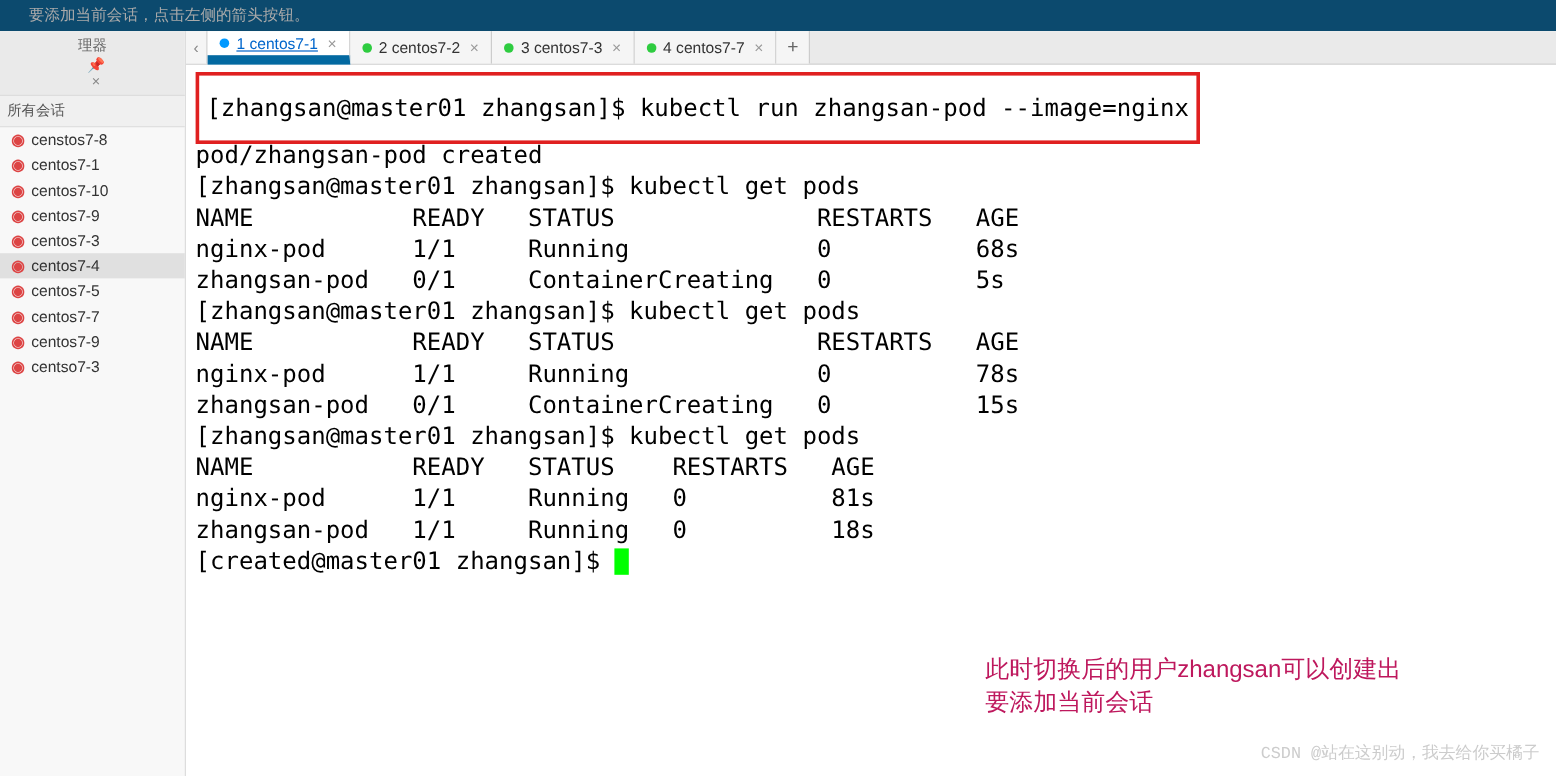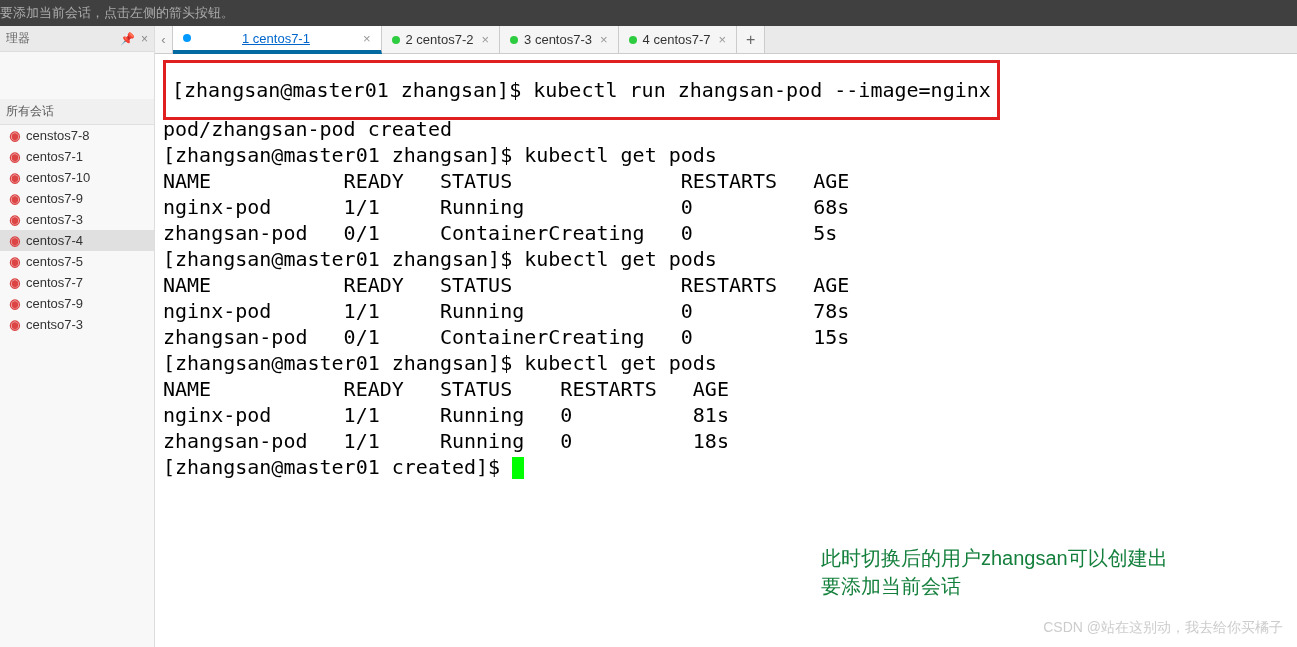--- a/index.html
+++ b/index.html
@@ -6,52 +6,52 @@
   body {
     font-family: "Microsoft YaHei", Arial, sans-serif;
     font-size: 13px;
     background: #f5f5f5;
     width: 1297px;
     height: 647px;
     overflow: hidden;
     position: relative;
   }
   .top-hint {
-    background: #404040;
+    background: #0c4a6e;
     color: #aaa;
-    padding: 4px 0;
+    padding: 4px 24px;
     font-size: 13px;
   }
   .layout {
     display: flex;
     height: calc(100% - 24px);
   }
   .sidebar {
     width: 155px;
     background: #f8f8f8;
     border-right: 1px solid #ddd;
   }
   .sidebar-header {
     display: flex;
     align-items: center;
     padding: 4px 6px;
     background: #eaeaea;
     color: #666;
     font-size: 12px;
     border-bottom: 1px solid #ddd;
+    flex-direction: column;
   }
   .sidebar-header .spacer { flex: 1; }
   .pin-icon, .close-x { margin-left: 6px; color: #888; cursor: pointer; }
   .all-sessions {
     padding: 4px 6px;
     background: #f0f0f0;
     color: #555;
     font-size: 12px;
     border-bottom: 1px solid #e0e0e0;
-    margin-top: 47px;
   }
   .session-item {
     display: flex;
     align-items: center;
     padding: 3px 8px;
     cursor: pointer;
     font-size: 13px;
     color: #333;
   }
   .session-item.selected { background: #e0e0e0; }
@@ -83,23 +83,22 @@
     padding: 0 10px;
     background: #f5f5f5;
     border-right: 1px solid #ccc;
     cursor: pointer;
     font-size: 13px;
     color: #333;
   }
   .tab.active {
     background: #fff;
     color: #0066cc;
-    border-bottom: 4px solid #0369a1;
+    border-bottom: 8px solid #0369a1;
     margin-bottom: -1px;
-    gap: 45px;
   }
   .tab.active .tab-label { text-decoration: underline; }
   .tab .dot {
     width: 8px; height: 8px;
     border-radius: 50%;
     background: #2ecc40;
     margin-right: 6px;
   }
   .tab.active .dot { background: #0099ff; }
   .tab .tab-close { margin-left: 8px; color: #999; }
@@ -143,36 +142,36 @@
   }
   .cursor-block {
     display: inline-block;
     width: 12px;
     height: 22px;
     background: #00ff00;
     vertical-align: text-bottom;
   }
   .annotation {
     position: absolute;
-    color: #15803d;
+    color: #be185d;
     font-family: "Microsoft YaHei", sans-serif;
     font-size: 20px;
     line-height: 1.4;
     left: 666px;
     top: 490px;
     white-space: normal;
     width: 400px;
   }
   .watermark {
     position: absolute;
     right: 14px;
     bottom: 10px;
     color: #ccc;
     font-size: 14px;
-    font-family: Liberation Sans, sans-serif;
+    font-family: Liberation Mono, monospace;
     text-align: center;
   }
 </style>
 </head>
 <body>
 
 <div class="top-hint">要添加当前会话，点击左侧的箭头按钮。</div>
 
 <div class="layout">
   <div class="sidebar">
@@ -262,19 +261,19 @@
 nginx-pod      1/1     Running             0          68s
 zhangsan-pod   0/1     ContainerCreating   0          5s
 [zhangsan@master01 zhangsan]$ kubectl get pods
 NAME           READY   STATUS              RESTARTS   AGE
 nginx-pod      1/1     Running             0          78s
 zhangsan-pod   0/1     ContainerCreating   0          15s
 [zhangsan@master01 zhangsan]$ kubectl get pods
 NAME           READY   STATUS    RESTARTS   AGE
 nginx-pod      1/1     Running   0          81s
 zhangsan-pod   1/1     Running   0          18s
-</span><span>[zhangsan@master01 created]$ </span><span class="cursor-block"></span>
+</span><span>[created@master01 zhangsan]$ </span><span class="cursor-block"></span>
 <div class="annotation"><span>此时切换后的用户zhangsan可以创建出</span><br><span>要添加当前会话</span></div>
 </div>
   </div>
 </div>
 
 <div class="watermark">CSDN @站在这别动，我去给你买橘子</div>
 
 </body></html>

